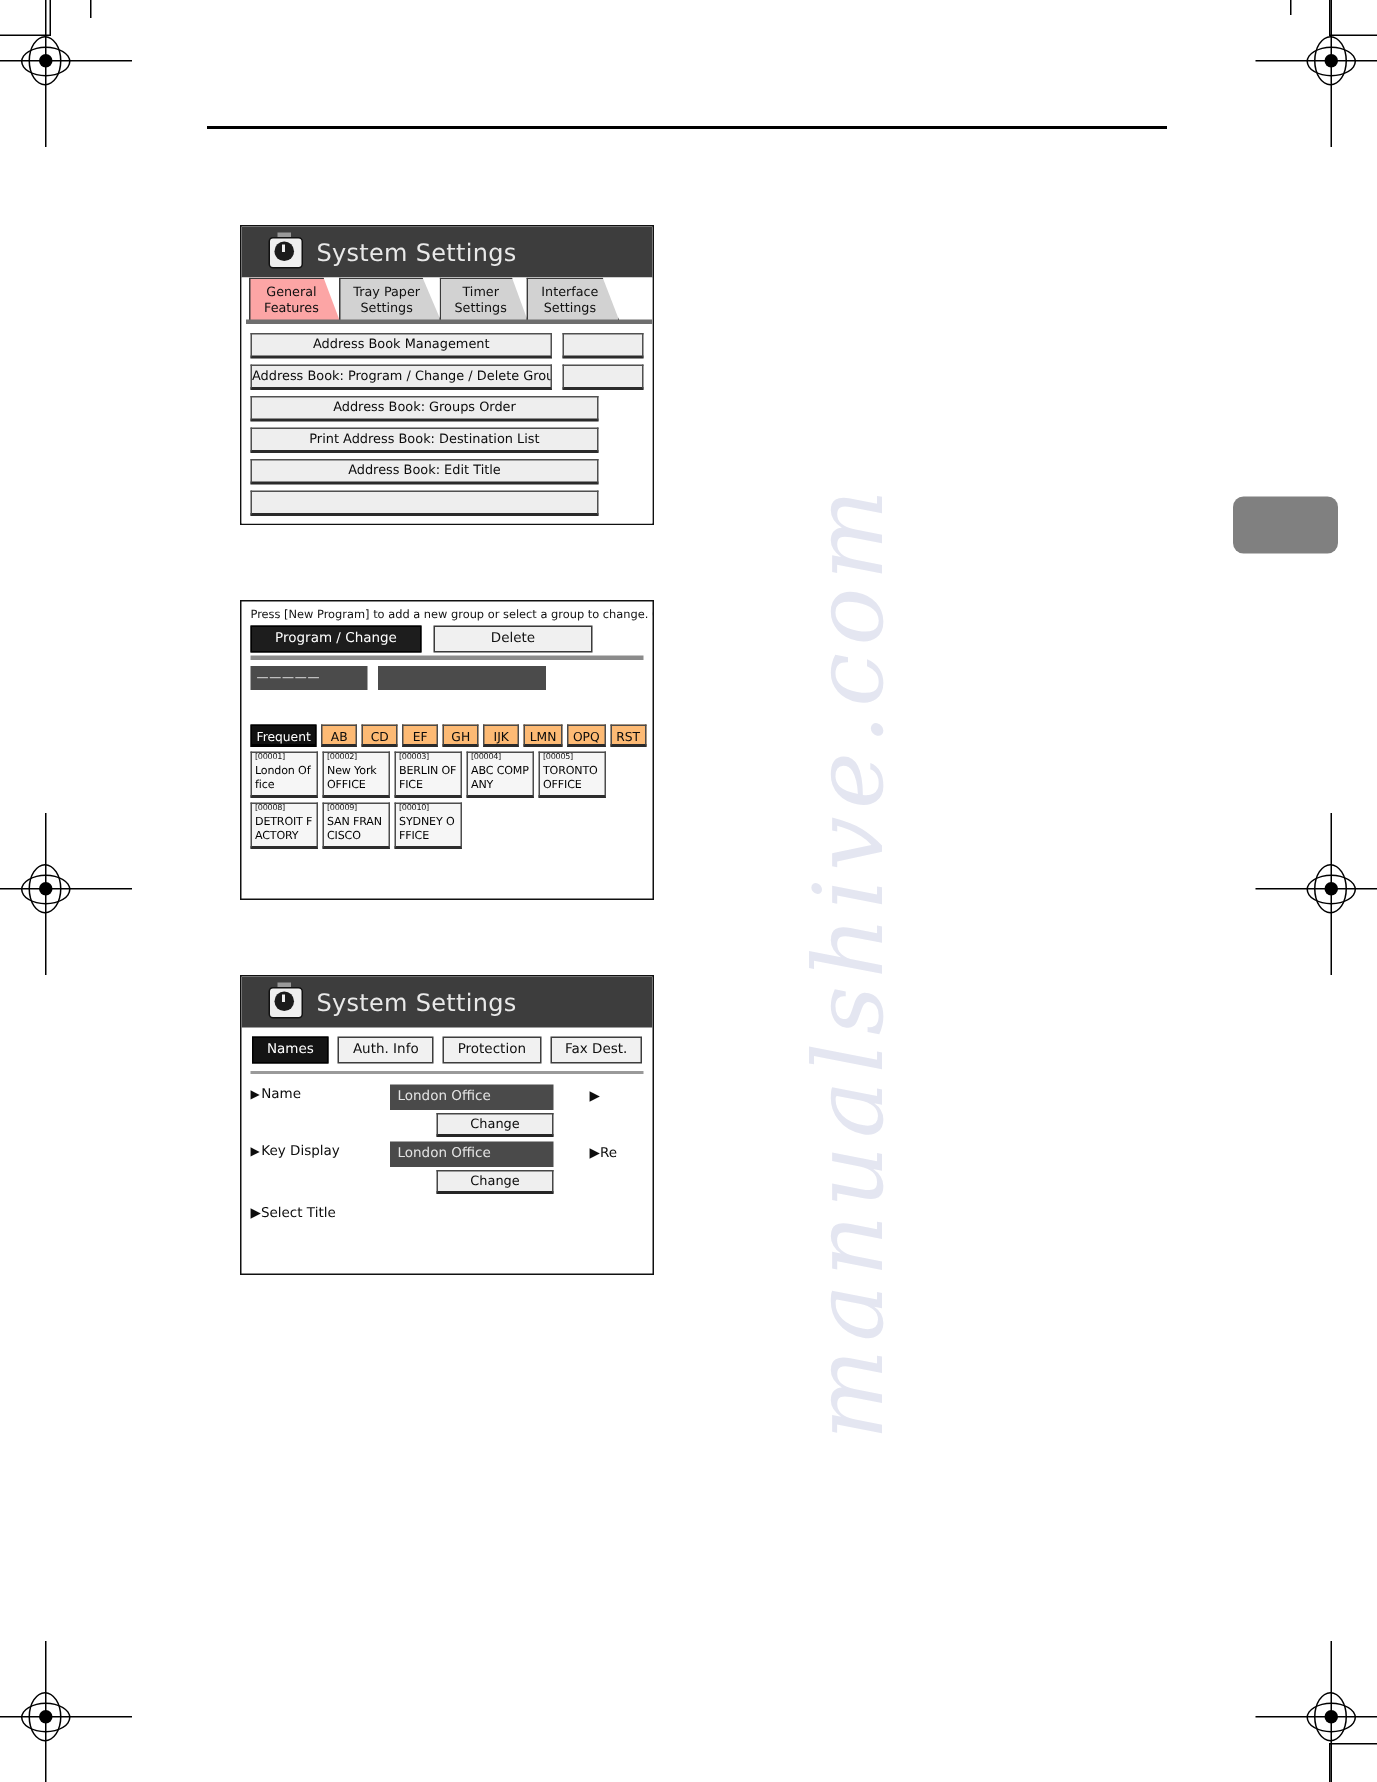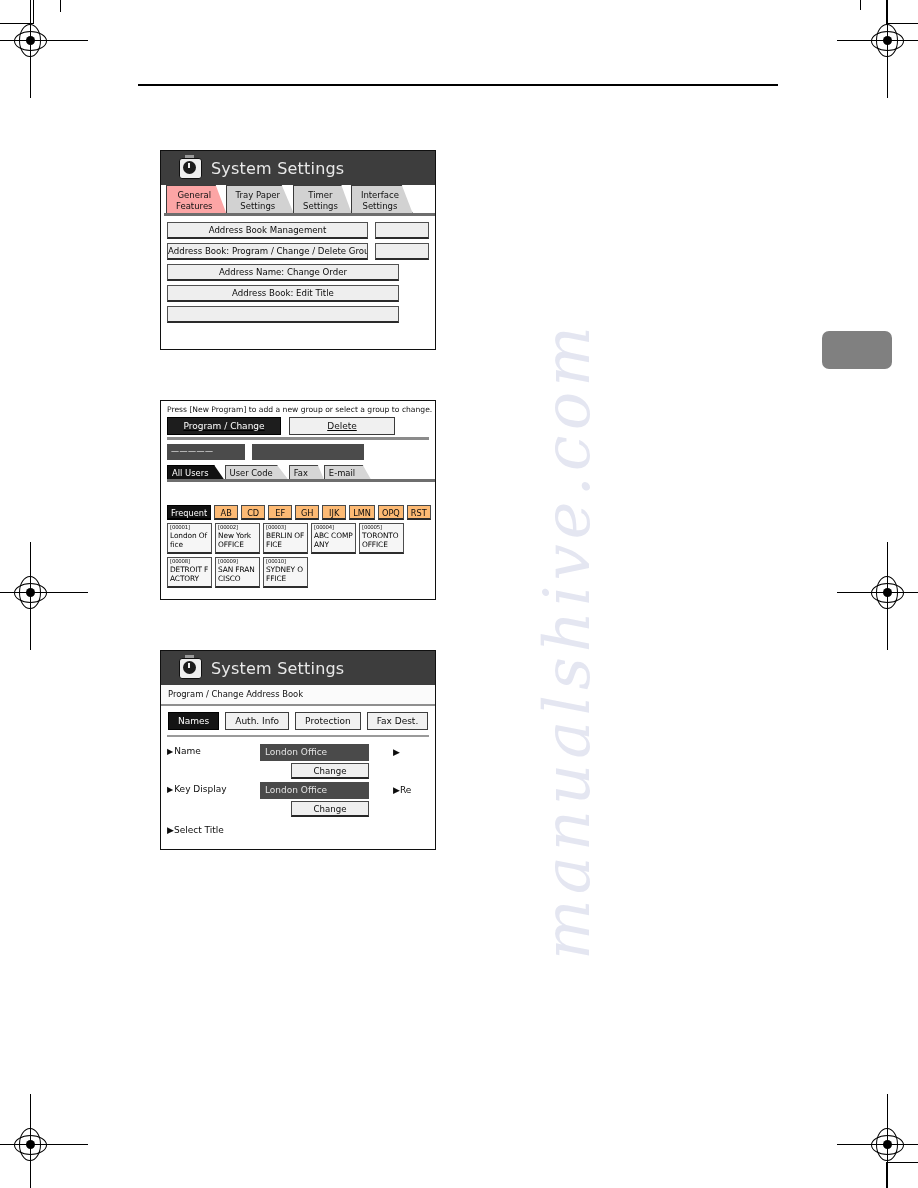--- a/index.html
+++ b/index.html
@@ -202,21 +202,20 @@
     font-size: 7.6px;
     color: #111;
     padding: 4px 0 3px 6px;
     white-space: nowrap;
   }
   .p2-actions {
     display: flex;
     gap: 8px;
     padding: 0 6px;
     margin-bottom: 2px;
-    text-decoration: underline;
   }
   .act-btn {
     height: 18px;
     line-height: 17px;
     font-size: 9px;
     text-align: center;
     border: 1.2px solid #3b3b3b;
     box-sizing: border-box;
     background: #f0f0f0;
     color: #111;
@@ -543,21 +542,24 @@
   <div class="panel-body">
     <div class="btn-row">
       <div class="lcd-btn wide">Address Book Management</div>
       <div class="lcd-btn stub blank"></div>
     </div>
     <div class="btn-row">
       <div class="lcd-btn wide">Address Book: Program / Change / Delete Group</div>
       <div class="lcd-btn stub blank"></div>
     </div>
     <div class="btn-row">
-      <div class="lcd-btn wide">Address Name: Change Order</div>
+      <div class="lcd-btn wide">Address Book: Groups Order</div>
+    </div>
+    <div class="btn-row">
+      <div class="lcd-btn wide">Print Address Book: Destination List</div>
     </div>
     <div class="btn-row">
       <div class="lcd-btn wide">Address Book: Edit Title</div>
     </div>
     <div class="btn-row">
       <div class="lcd-btn wide blank"></div>
     </div>
   </div>
 </div>
 
@@ -572,26 +574,20 @@
 
   <div class="p2-rule"></div>
 
   <div class="bar-row">
     <div class="dark-bar w1">
       <span class="dashes">—————</span>
     </div>
     <div class="dark-bar w2"></div>
   </div>
 
-  <div class="p2-tabstrip">
-    <div class="p2-tab sel">All Users</div>
-    <div class="p2-tab">User Code</div>
-    <div class="p2-tab">Fax</div>
-    <div class="p2-tab">E-mail</div>
-  </div>
 
   <div class="idx-row">
     <div class="idx-btn sel">Frequent</div>
     <div class="idx-btn">AB</div>
     <div class="idx-btn">CD</div>
     <div class="idx-btn">EF</div>
     <div class="idx-btn">GH</div>
     <div class="idx-btn">IJK</div>
     <div class="idx-btn">LMN</div>
     <div class="idx-btn">OPQ</div>
@@ -636,21 +632,20 @@
 
 <div class="panel" style="left:160px; top:650px; width:276px; height:200px;">
   <div class="panel-title-bar">
     <div class="title-icon">
       <div class="tick"></div>
         <div class="clockface"></div>
     </div>
     <div class="panel-title-text">System Settings</div>
   </div>
 
-  <div class="breadcrumb-bar">Program / Change Address Book</div>
 
   <div class="p3-tabs">
     <div class="p3-tab sel">Names</div>
     <div class="p3-tab">Auth. Info</div>
     <div class="p3-tab">Protection</div>
     <div class="p3-tab">Fax Dest.</div>
   </div>
 
   <div class="p3-sep"></div>
 

